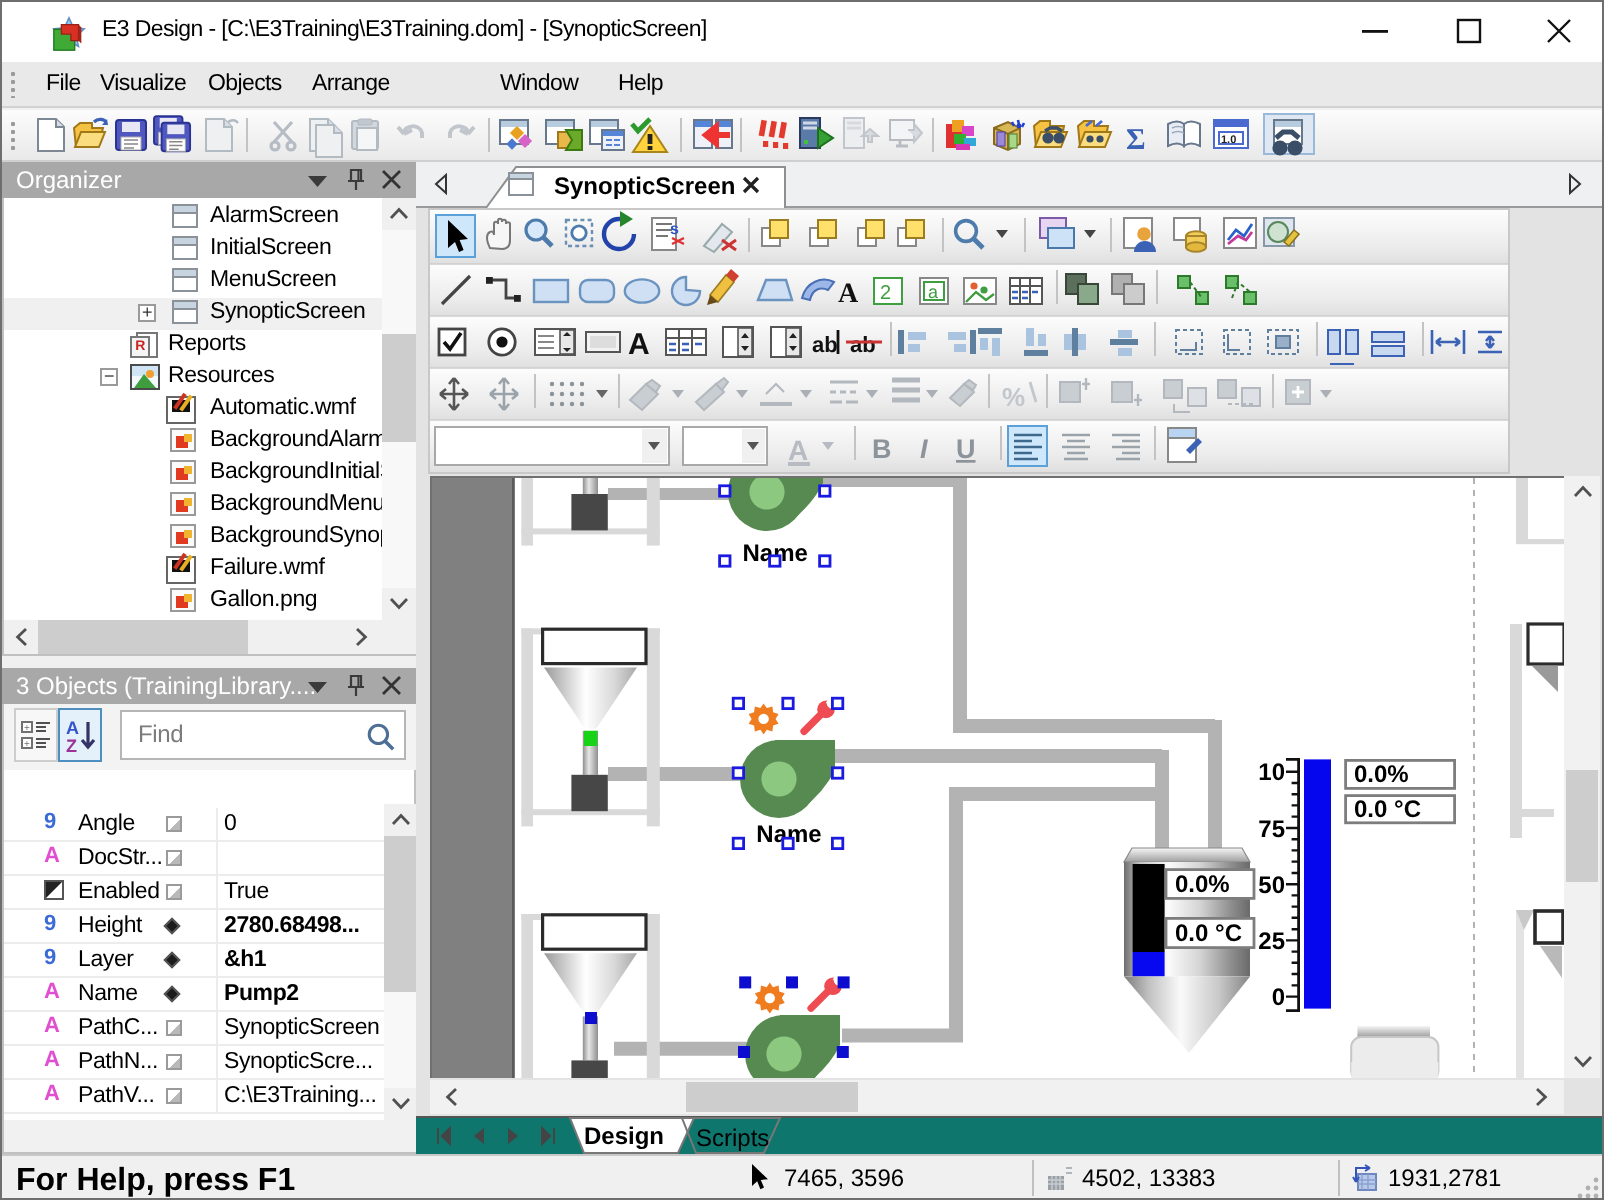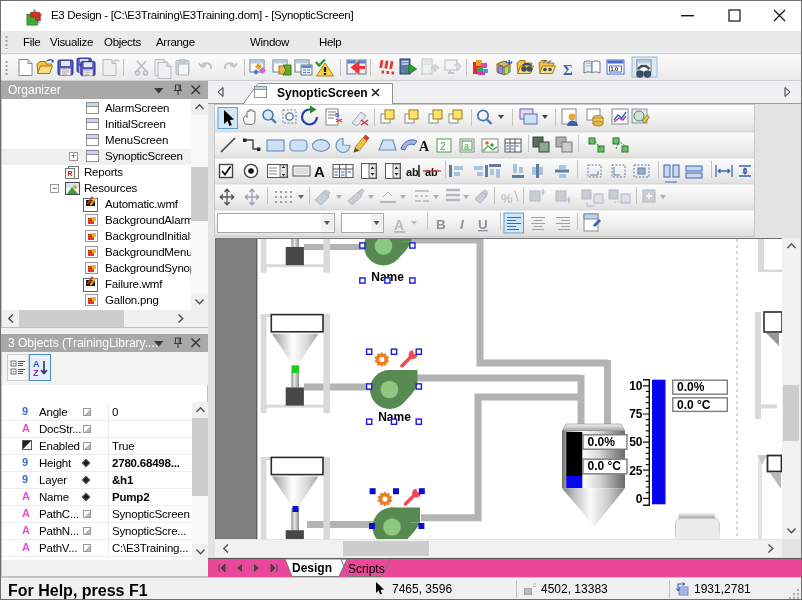--- a/index.html
+++ b/index.html
@@ -59,21 +59,21 @@
 </div>
 
 <div class="abs" id="menubar" style="left:1px;top:31px;width:800px;height:23px;background:#e9e9e9;border-bottom:1px solid #d2d2d2;">
   <div class="abs" style="left:4px;top:4px;width:3px;height:14px;background-image:radial-gradient(circle,#9a9a9a 1px,transparent 1.2px);background-size:3px 4px;"></div>
   <div class="abs mi" style="left:22px;">File</div>
   <div class="abs mi" style="left:49px;">Visualize</div>
   <div class="abs mi" style="left:103px;">Objects</div>
   <div class="abs mi" style="left:155px;">Arrange</div>
   <div class="abs mi" style="left:210px;margin-top:20px;">Tools</div>
   <div class="abs mi" style="left:249px;">Window</div>
-  <div class="abs mi" style="left:318px;">Help</div>
+  <div class="abs mi" style="left:308px;">Help</div>
 </div>
 
 <div class="abs" id="maintoolbar" style="left:1px;top:55px;width:800px;height:26px;background:linear-gradient(#fcfcfc,#e9e9e9);border-bottom:1px solid #cfcfcf;">
   <div class="abs" style="left:4px;top:5px;width:3px;height:16px;background-image:radial-gradient(circle,#9a9a9a 1px,transparent 1.2px);background-size:3px 4px;"></div>
   <svg style="left:0;top:0;" width="800" height="26" viewBox="0 0 800 26">
     <defs>
       <g id="msep">
           <rect x="0" y="4" width="1" height="17" fill="#c3c3c3"></rect>
         </g>
       <g id="floppy">
@@ -325,20 +325,27 @@
             <text x="1" y="13.4" font-size="5" fill="#707070">+</text>
           <path d="M7 1.5 H14 M7 3.5 H12 M7 5.5 H12 M7 9.5 H14 M7 11.5 H12 M7 13.5 H12" stroke="#505050" stroke-width="1"></path>
         </svg>
       </div>
       <div class="abs" style="left:27px;top:2px;width:22px;height:27px;border:1px solid #4f8fc0;background:#e4f0fa;">
         <svg style="left:3px;top:4px;" width="16" height="19" viewBox="0 0 16 19">
           <text x="0" y="8" font-size="9" font-weight="bold" fill="#3355cc">A</text>
           <text x="0" y="17" font-size="9" font-weight="bold" fill="#993399">Z</text>
           <path d="M11 2 L11 14 M8 11 L11 14.5 L14 11" stroke="#336" stroke-width="1.6" fill="none"></path>
         </svg>
+      </div>
+      <div class="abs" style="left:58px;top:3px;width:143px;height:25px;border:1px solid #b5b5b5;background:#fff;">
+        <div class="abs" style="left:8px;top:4px;color:#7c7c7c;font-size:12px;">Find</div>
+        <svg style="left:122px;top:5px;" width="15" height="15" viewBox="0 0 15 15">
+            <circle cx="6.2" cy="6.2" r="4.6" fill="none" stroke="#4d6f96" stroke-width="1.5"></circle>
+            <path d="M9.7 9.7 L13.6 13.6" stroke="#4d6f96" stroke-width="1.8"></path>
+          </svg>
       </div>
     </div>
 
 
     <div id="proprows">
       <div class="prow" style="top:52px;">
           <span class="t" style="color:#3b6bd6;">9</span>
           <span class="n">Angle</span>
           <span class="m"></span>
           <span class="v">0</span>
@@ -899,21 +906,21 @@
   <div class="abs" id="hsb" style="left:7px;top:459px;width:567px;height:17px;background:#f1f1f1;">
     <svg style="left:8px;top:4px;" width="6" height="9">
         <path d="M5 0.5 L0.8 4.5 L5 8.5" stroke="#505050" stroke-width="1.4" fill="none"></path>
       </svg>
     <div class="abs" style="left:128px;top:1px;width:86px;height:15px;background:#cdcdcd;"></div>
     <svg style="left:553px;top:4px;" width="6" height="9">
         <path d="M0.5 0.5 L4.7 4.5 L0.5 8.5" stroke="#505050" stroke-width="1.4" fill="none"></path>
       </svg>
   </div>
 
-  <div class="abs" id="bottabs" style="left:0;top:477px;width:593px;height:19px;background:#ec4899;border-top:1px solid #555;">
+  <div class="abs" id="bottabs" style="left:0;top:477px;width:593px;height:19px;background:#0f766e;border-top:1px solid #555;">
     <svg style="left:10px;top:5px;" width="8" height="8">
         <path d="M1 0 L1 8 M7 0 L3 4 L7 8Z" stroke="#444" fill="#444" stroke-width="1"></path>
       </svg>
     <svg style="left:28px;top:5px;" width="6" height="8">
         <path d="M6 0 L1 4 L6 8Z" fill="#444"></path>
       </svg>
     <svg style="left:46px;top:5px;" width="6" height="8">
         <path d="M0 0 L5 4 L0 8Z" fill="#444"></path>
       </svg>
     <svg style="left:62px;top:5px;" width="8" height="8">

